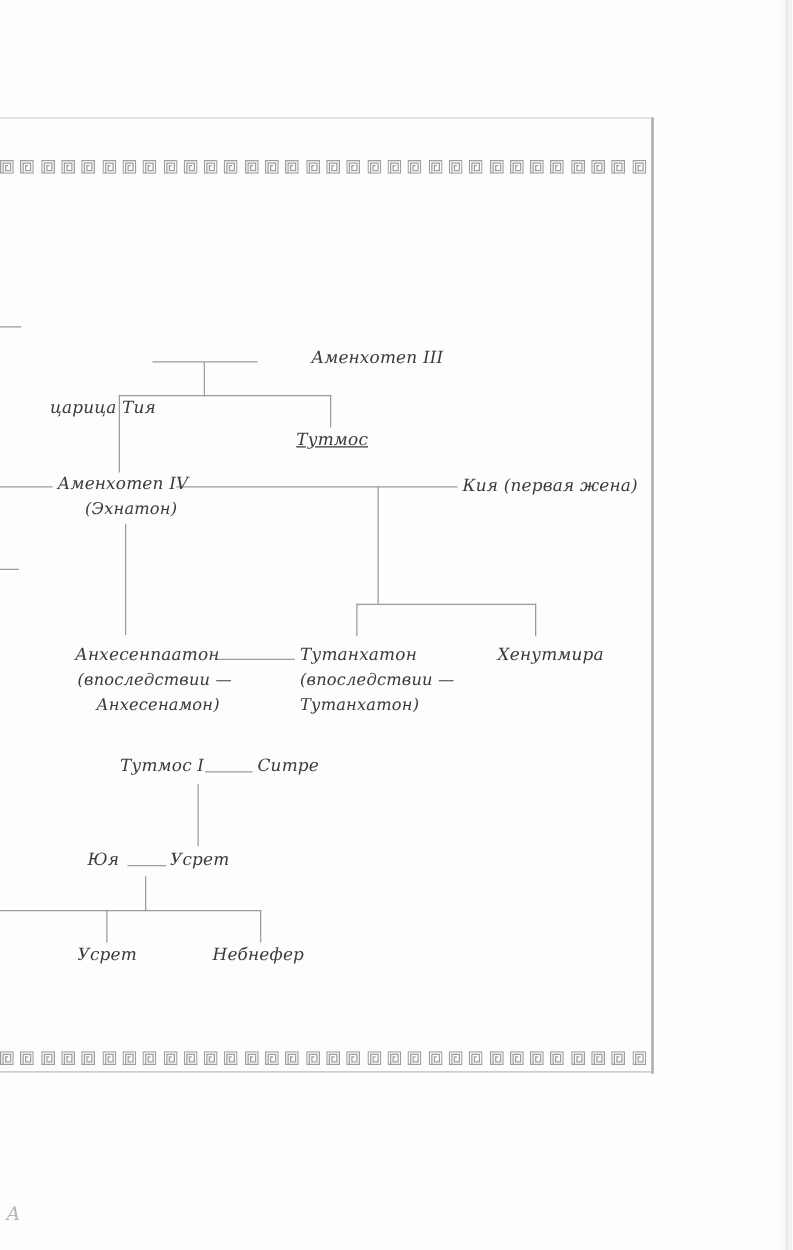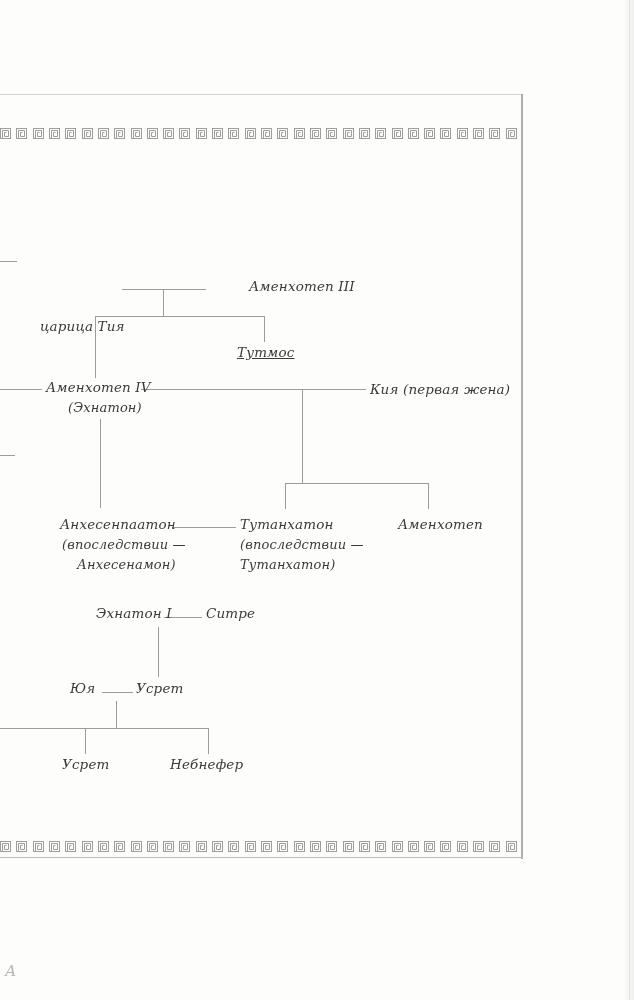--- a/index.html
+++ b/index.html
@@ -348,23 +348,23 @@
   <div class="lbl" style="left:370px;top:382px;">Кия (первая жена)</div>
 
   <div class="lbl" style="left:60px;top:517px;">Анхесенпаатон</div>
   <div class="lbl sub" style="left:62px;top:537px;">(впоследствии —</div>
   <div class="lbl sub" style="left:77px;top:557px;text-align:center;">Анхесенамон)</div>
 
   <div class="lbl" style="left:240px;top:517px;">Тутанхатон</div>
   <div class="lbl sub" style="left:240px;top:537px;">(впоследствии —</div>
   <div class="lbl sub" style="left:240px;top:557px;">Тутанхатон)</div>
 
-  <div class="lbl" style="left:398px;top:517px;">Аменхотеп</div>
-
-  <div class="lbl" style="left:96px;top:606px;">Эхнатон I</div>
+  <div class="lbl" style="left:398px;top:517px;">Хенутмира</div>
+
+  <div class="lbl" style="left:96px;top:606px;">Тутмос I</div>
   <div class="lbl" style="left:206px;top:606px;">Ситре</div>
 
   <div class="lbl" style="left:70px;top:681px;">Юя</div>
   <div class="lbl" style="left:136px;top:681px;">Усрет</div>
 
   <div class="lbl" style="left:62px;top:757px;">Усрет</div>
   <div class="lbl" style="left:170px;top:757px;">Небнефер</div>
 
   <div class="corner-mark" style="left:5px;top:962px;">А</div>
 

